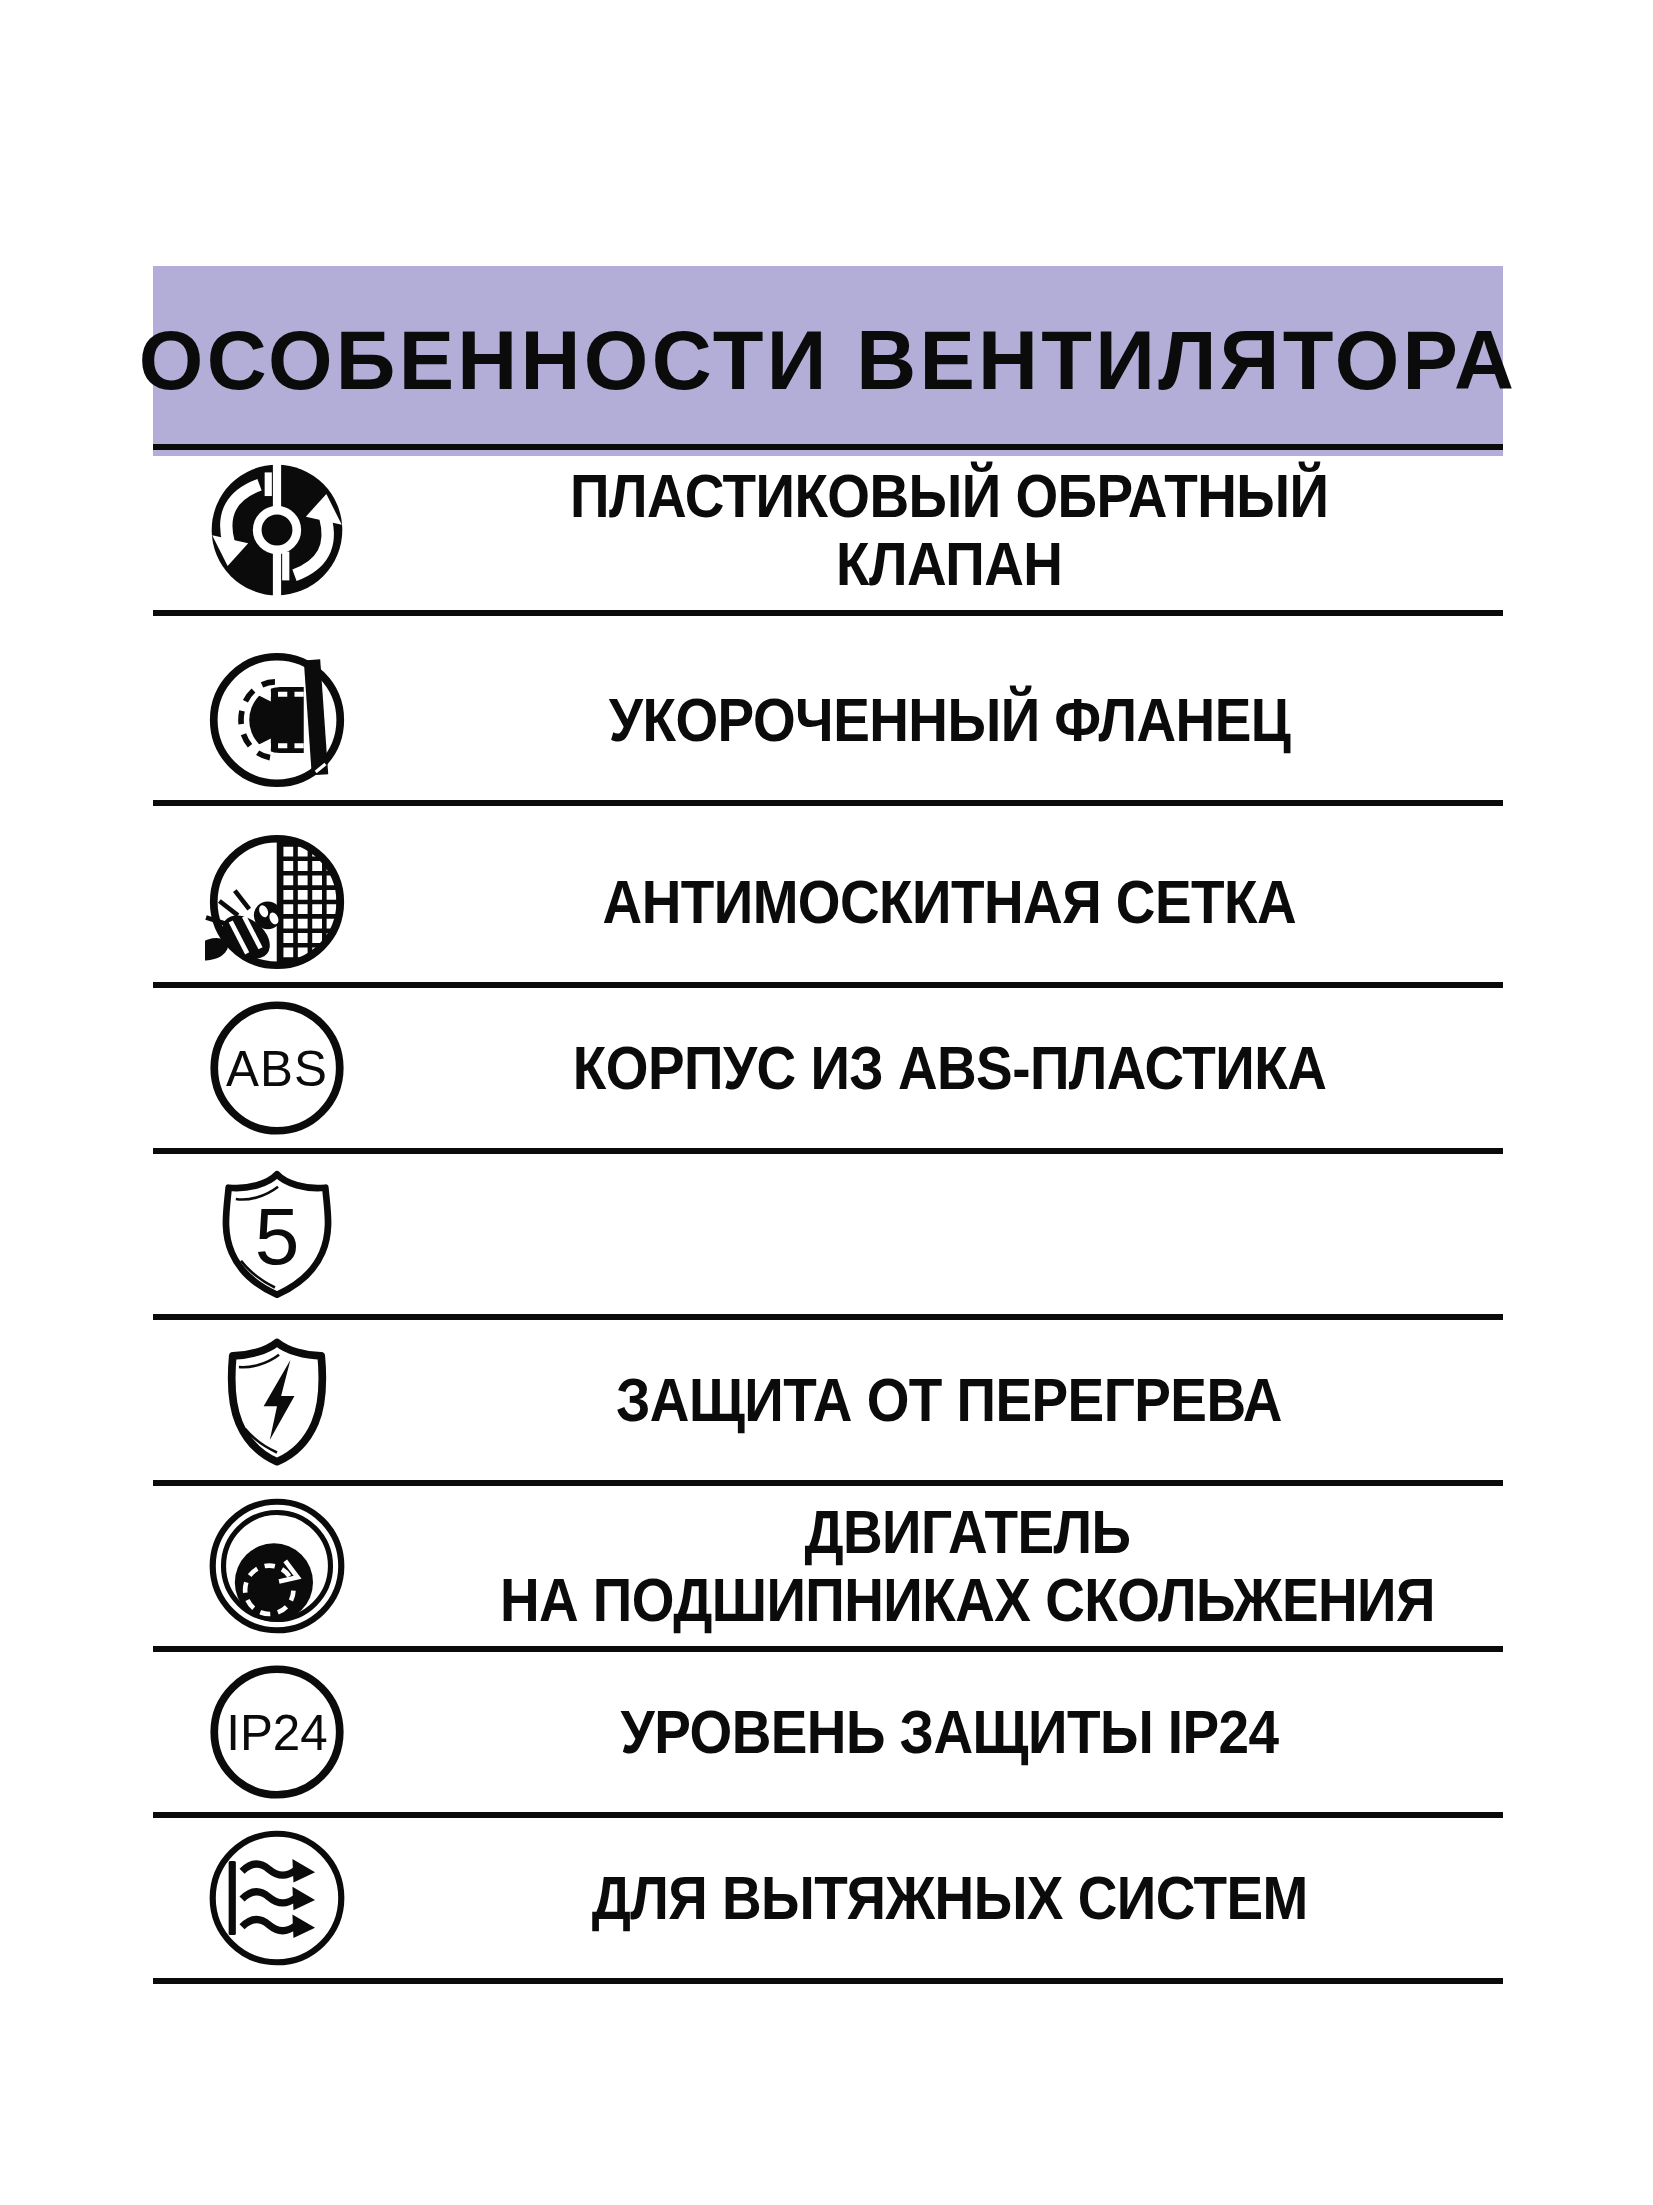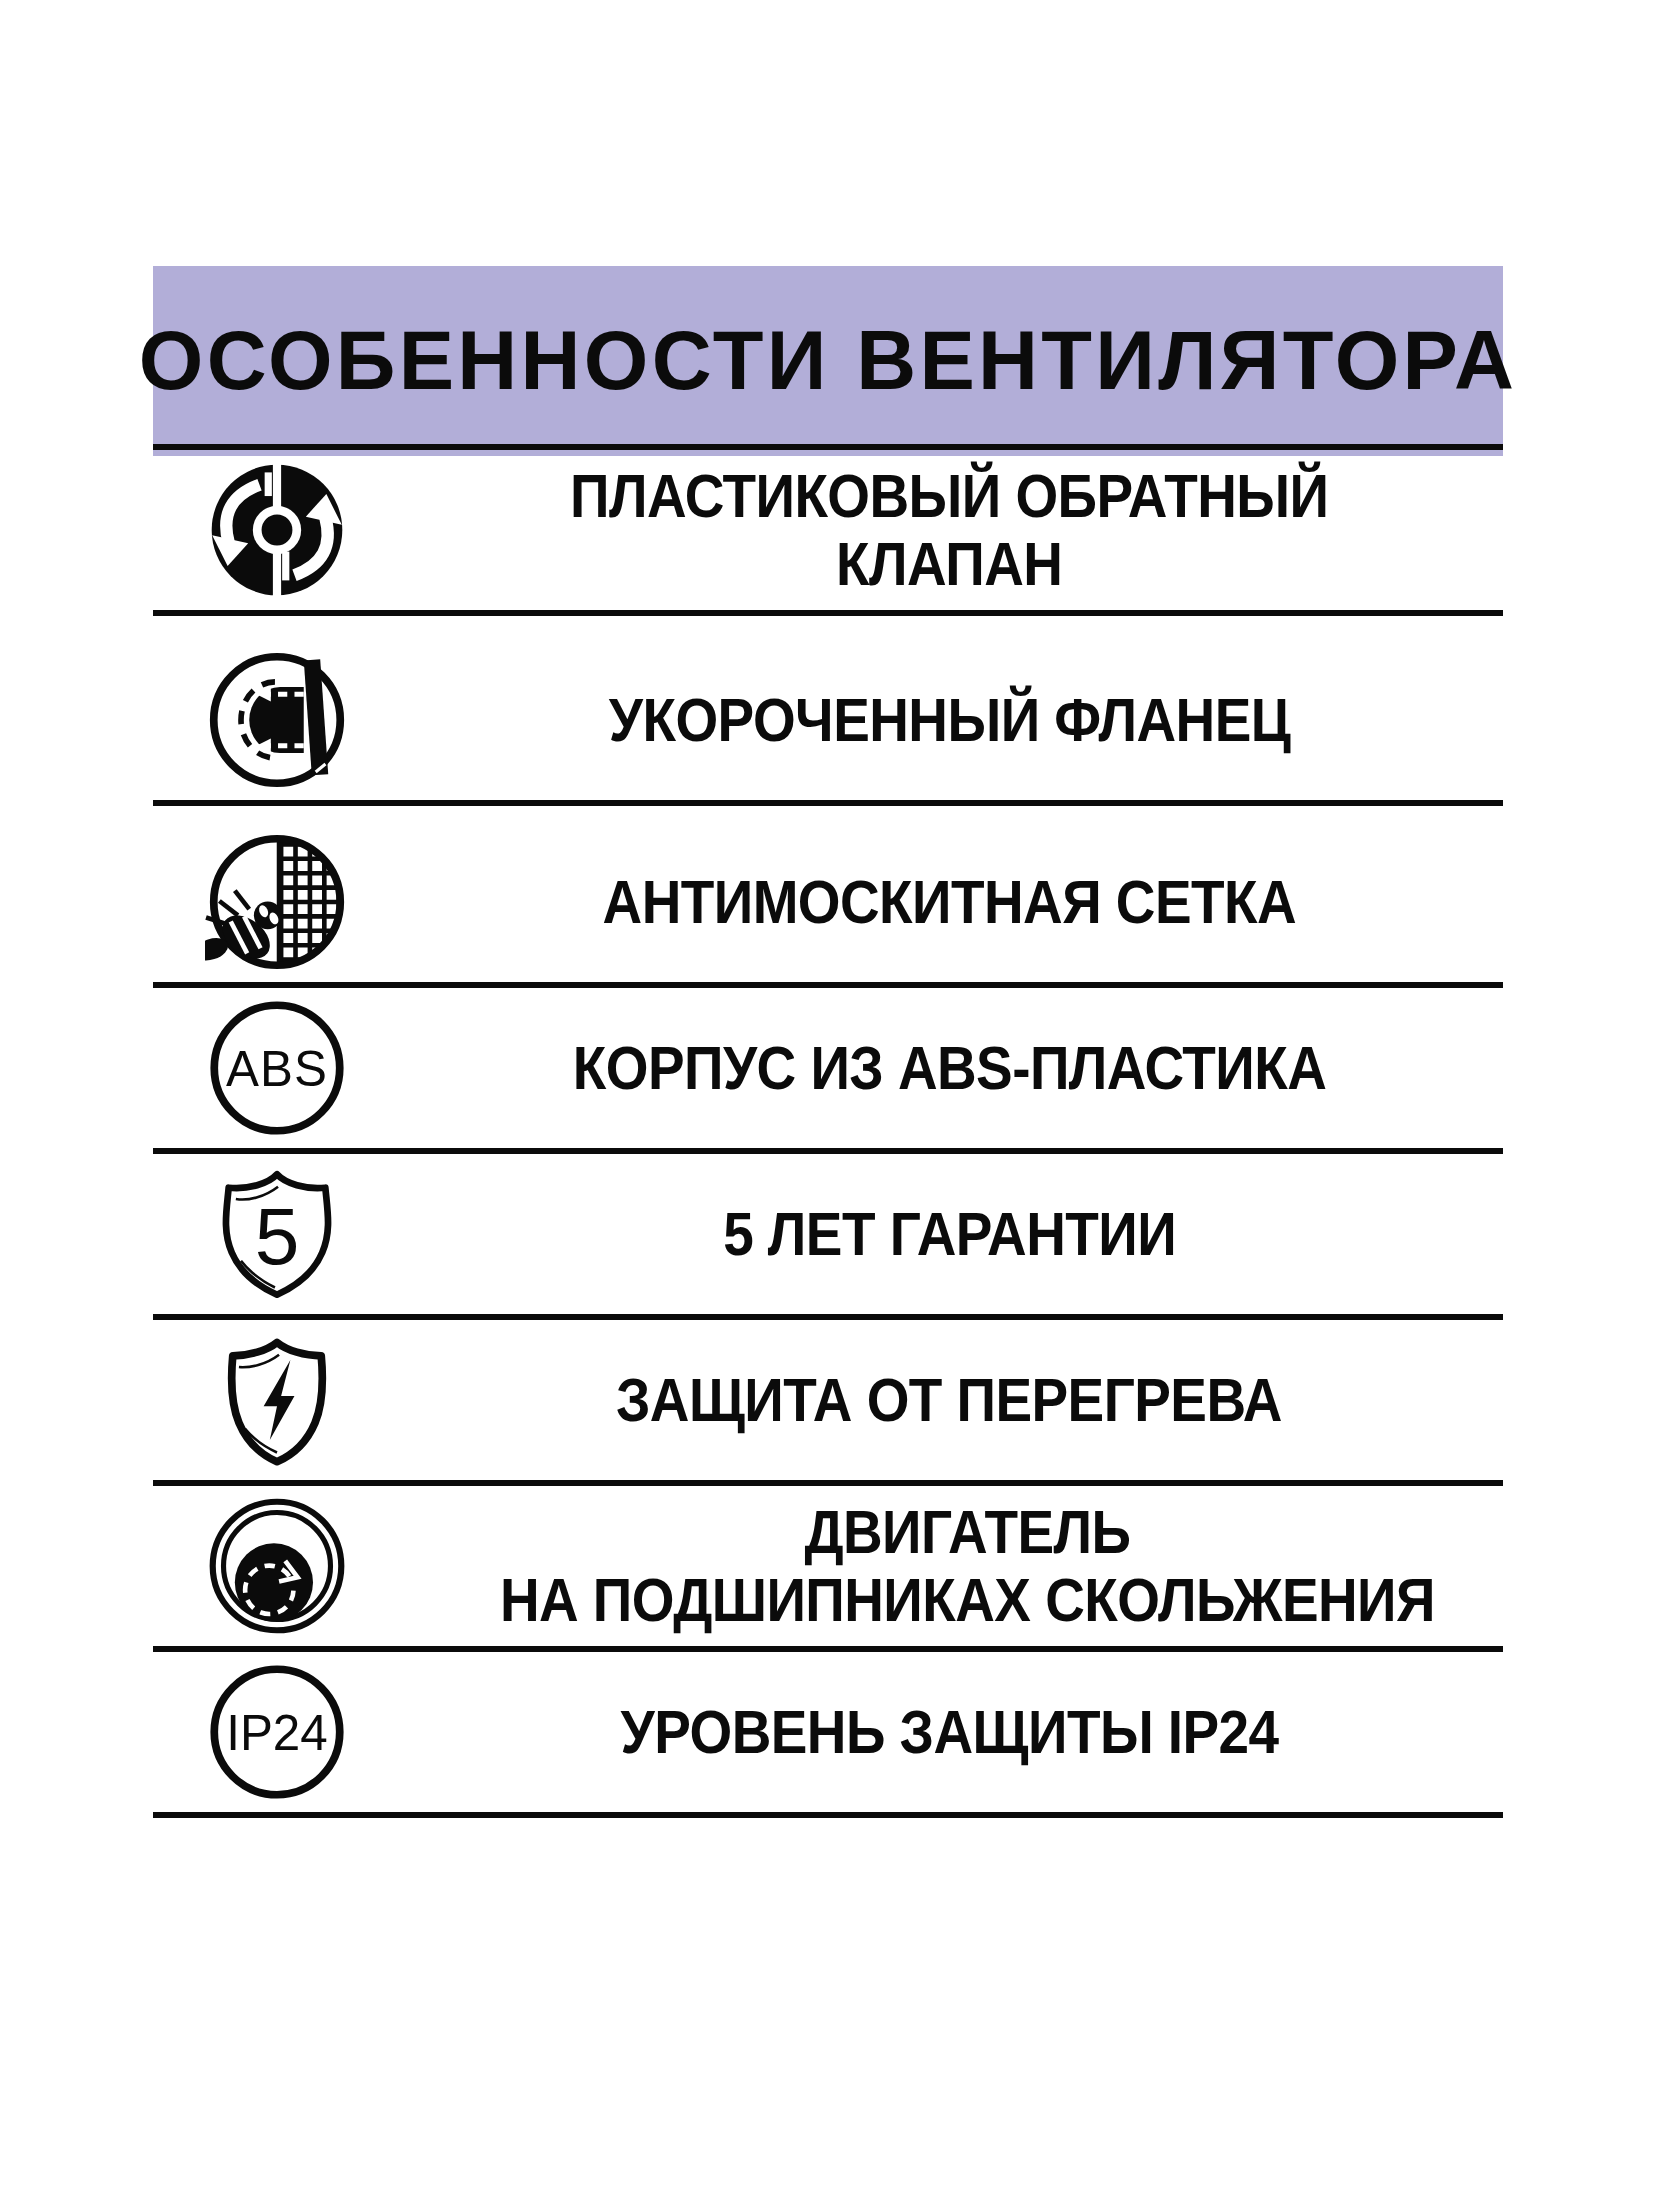--- a/index.html
+++ b/index.html
@@ -158,23 +158,20 @@
 
     <div class="feature-row" style="border-bottom-color: rgb(11, 11, 11);">
       <div class="icon-cell">
         <svg width="144" height="144" viewBox="-140 -140 280 280">
           <path d="M 0 -116 C -16 -98 -56 -86 -94 -90 C -98 -46 -106 -6 -88 36 C -70 78 -36 102 0 118 C 36 102 70 78 88 36 C 106 -6 98 -46 94 -90 C 56 -86 16 -98 0 -116 Z" fill="none" stroke="#0b0b0b" stroke-width="13" stroke-linejoin="round"></path>
           <path d="M -80 -68 C -56 -64 -24 -72 2 -92" fill="none" stroke="#0b0b0b" stroke-width="5"></path>
           <path d="M -70 52 C -50 78 -24 94 -4 104" fill="none" stroke="#0b0b0b" stroke-width="5"></path>
           <text x="0" y="58" text-anchor="middle" font-size="156" font-weight="400">5</text>
         </svg>
       </div>
-      <div class="text-cell">
-        <div class="feature-label">5 ЛЕТ ГАРАНТИИ</div>
-      </div>
     </div>
 
     <div class="feature-row" style="border-bottom-color: rgb(11, 11, 11);">
       <div class="icon-cell">
         <svg width="144" height="144" viewBox="-140 -140 280 280">
           <path d="M 0 -112 C -20 -96 -54 -86 -86 -86 C -90 -42 -90 6 -74 44 C -58 82 -32 106 0 120 C 32 106 58 82 74 44 C 90 6 90 -42 86 -86 C 54 -86 20 -96 0 -112 Z" fill="none" stroke="#0b0b0b" stroke-width="15" stroke-linejoin="round"></path>
           <path d="M -74 -64 C -50 -62 -20 -70 4 -88" fill="none" stroke="#0b0b0b" stroke-width="5"></path>
           <path d="M -62 56 C -42 80 -18 94 0 102" fill="none" stroke="#0b0b0b" stroke-width="5"></path>
           <polygon points="26,-78 -26,12 0,12 -14,78 34,-8 8,-8" fill="#0b0b0b"></polygon>
         </svg>
@@ -205,16 +202,39 @@
         <svg width="144" height="144" viewBox="-140 -140 280 280">
           <circle r="122" fill="none" stroke="#0b0b0b" stroke-width="15"></circle>
           <text class="icon-caption" x="0" y="34" text-anchor="middle" style="letter-spacing:0">IP24</text>
         </svg>
       </div>
       <div class="text-cell">
         <div class="feature-label">УРОВЕНЬ ЗАЩИТЫ IP24</div>
       </div>
     </div>
 
+    <div class="feature-row" style="border-bottom-color: rgb(11, 11, 11);">
+      <div class="icon-cell">
+        <svg width="144" height="144" viewBox="-140 -140 280 280">
+          <circle r="125" fill="none" stroke="#0b0b0b" stroke-width="12"></circle>
+          <rect x="-94" y="-72" width="14" height="144" rx="3" fill="#0b0b0b"></rect>
+          <g transform="translate(0,-52)">
+            <path d="M -68 0 Q -42 -26 -16 -4 Q 10 18 36 -2" stroke="#0b0b0b" stroke-width="14" fill="none"></path>
+            <polygon points="30,-24 74,2 32,22" fill="#0b0b0b"></polygon>
+          </g>
+          <g transform="translate(0,2)">
+            <path d="M -68 0 Q -42 -26 -16 -4 Q 10 18 36 -2" stroke="#0b0b0b" stroke-width="14" fill="none"></path>
+            <polygon points="30,-24 74,2 32,22" fill="#0b0b0b"></polygon>
+          </g>
+          <g transform="translate(0,56)">
+            <path d="M -68 0 Q -42 -26 -16 -4 Q 10 18 36 -2" stroke="#0b0b0b" stroke-width="14" fill="none"></path>
+            <polygon points="30,-24 74,2 32,22" fill="#0b0b0b"></polygon>
+          </g>
+        </svg>
+      </div>
+      <div class="text-cell">
+        <div class="feature-label">ДЛЯ ВЫТЯЖНЫХ СИСТЕМ</div>
+      </div>
+    </div>
 
   </div>
 </div>
 
 
 </body></html>

